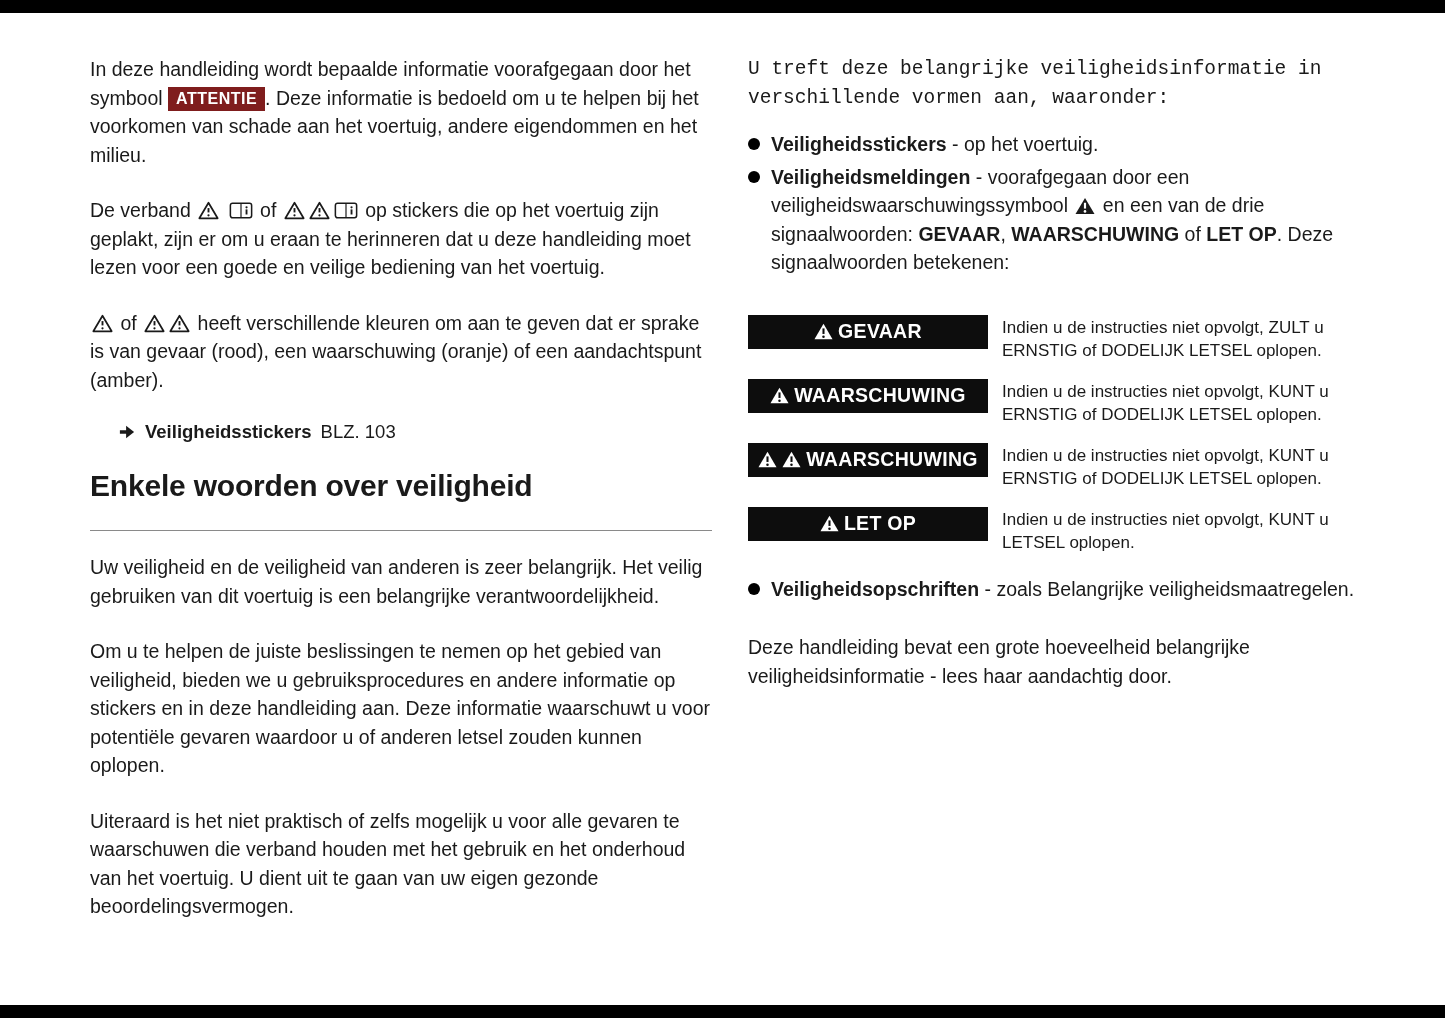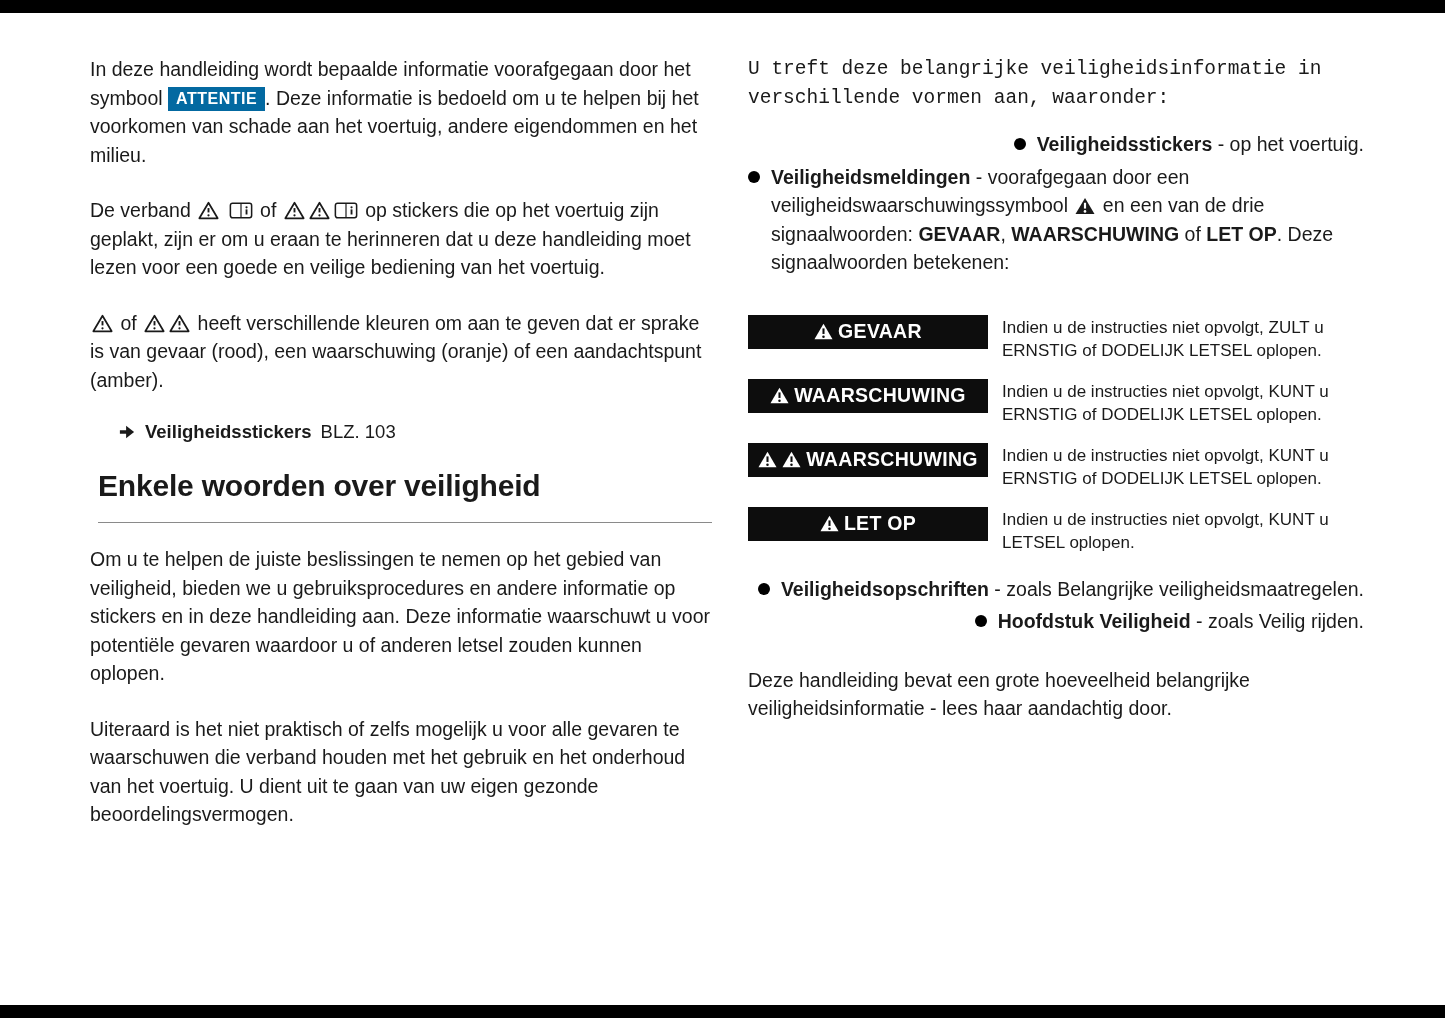--- a/index.html
+++ b/index.html
@@ -17,48 +17,48 @@
   .edge-bar.bottom { bottom: 0; }
 
   .page { position: absolute; top: 55px; left: 90px; display: flex; gap: 36px; }
   .col-left { width: 622px; }
   .col-right { width: 616px; }
 
   .para { font-size: 19.5px; line-height: 28.5px; margin: 0 0 27px 0; }
 
   .attentie-badge {
     display: inline-block;
-    background: #0369a1; color: #ffffff;
+    background: #7f1d1d; color: #ffffff;
     font-weight: bold; font-size: 16px; line-height: 21px;
     padding: 1px 8px 2px 8px;
     vertical-align: 1px;
     letter-spacing: 0.5px;
   }
 
   .icon-inline { vertical-align: -3px; margin: 0 2px; }
   .icon-inline.book { vertical-align: -2px; }
 
   .ref-line {
     display: flex; align-items: center; gap: 9px;
     margin: 3px 0 0 28px;
     font-size: 18.5px;
   }
   .ref-line .ref-bold { font-weight: bold; }
 
   .heading-wrap {
     border-bottom: 1px solid #8a8a8a;
-    padding-bottom: 19px;
-    margin: 26px 0 22px 8px;
+    padding-bottom: 27px;
+    margin: 26px 0 22px 0;
   }
   .section-heading {
     font-size: 30px; font-weight: bold;
     margin: 0; letter-spacing: -0.2px;
   }
 
-  .bullet { display: flex; gap: 11px; margin: 0 0 4px 0; font-size: 19.5px; line-height: 28.5px; justify-content: flex-end; }
+  .bullet { display: flex; gap: 11px; margin: 0 0 4px 0; font-size: 19.5px; line-height: 28.5px; }
   .bullet .dot { flex: none; width: 12px; height: 12px; border-radius: 50%; background: #000; margin-top: 8px; }
   .bullet .content b { font-weight: bold; }
 
   .intro-para { margin-bottom: 18px; font-family: Liberation Mono, monospace; }
 
   .signal-table { margin: 38px 0 20px 0; }
   .signal-row { display: flex; gap: 14px; align-items: flex-start; margin-bottom: 16px; }
   .signal-row:last-child { margin-bottom: 0; }
   .signal-badge {
     flex: none; width: 240px; height: 34px;
@@ -136,20 +136,21 @@
           <path d="M2 7 H9 V2 L18 9 L9 16 V11 H2 Z" fill="#1a1a1a"></path>
         </svg>
       <span class="ref-bold">Veiligheidsstickers</span>
         <span>BLZ. 103</span>
     </div>
 
     <div class="heading-wrap">
       <h1 class="section-heading">Enkele woorden over veiligheid</h1>
     </div>
 
+    <p class="para">Uw veiligheid en de veiligheid van anderen is zeer belangrijk. Het veilig gebruiken van dit voertuig is een belangrijke verantwoordelijkheid.</p>
     <p class="para">Om u te helpen de juiste beslissingen te nemen op het gebied van veiligheid, bieden we u gebruiksprocedures en andere informatie op stickers en in deze handleiding aan. Deze informatie waarschuwt u voor potentiële gevaren waardoor u of anderen letsel zouden kunnen oplopen.</p>
     <p class="para p6">Uiteraard is het niet praktisch of zelfs mogelijk u voor alle gevaren te waarschuwen die verband houden met het gebruik en het onderhoud van het voertuig. U dient uit te gaan van uw eigen gezonde beoordelingsvermogen.</p>
 
   </section>
 
   <section class="col-right">
 
     <p class="para intro-para">U treft deze belangrijke veiligheidsinformatie in verschillende vormen aan, waaronder:</p>
 
     <div class="bullet">
@@ -225,23 +226,19 @@
         <p class="signal-desc">Indien u de instructies niet opvolgt, KUNT u LETSEL oplopen.</p>
       </div>
 
     </div>
 
     <div class="bullet">
       <span class="dot"></span>
       <div class="content"><b>Veiligheidsopschriften</b><span> - zoals Belangrijke veiligheidsmaatregelen.</span></div>
     </div>
 
-    <div class="bullet">
-      <span class="dot"></span>
-      <div class="content"><b>Hoofdstuk Veiligheid</b><span> - zoals Veilig rijden.</span></div>
-    </div>
 
 
     <p class="para outro">Deze handleiding bevat een grote hoeveelheid belangrijke veiligheidsinformatie - lees haar aandachtig door.</p>
 
   </section>
 
 </main>
 
 </body></html>

